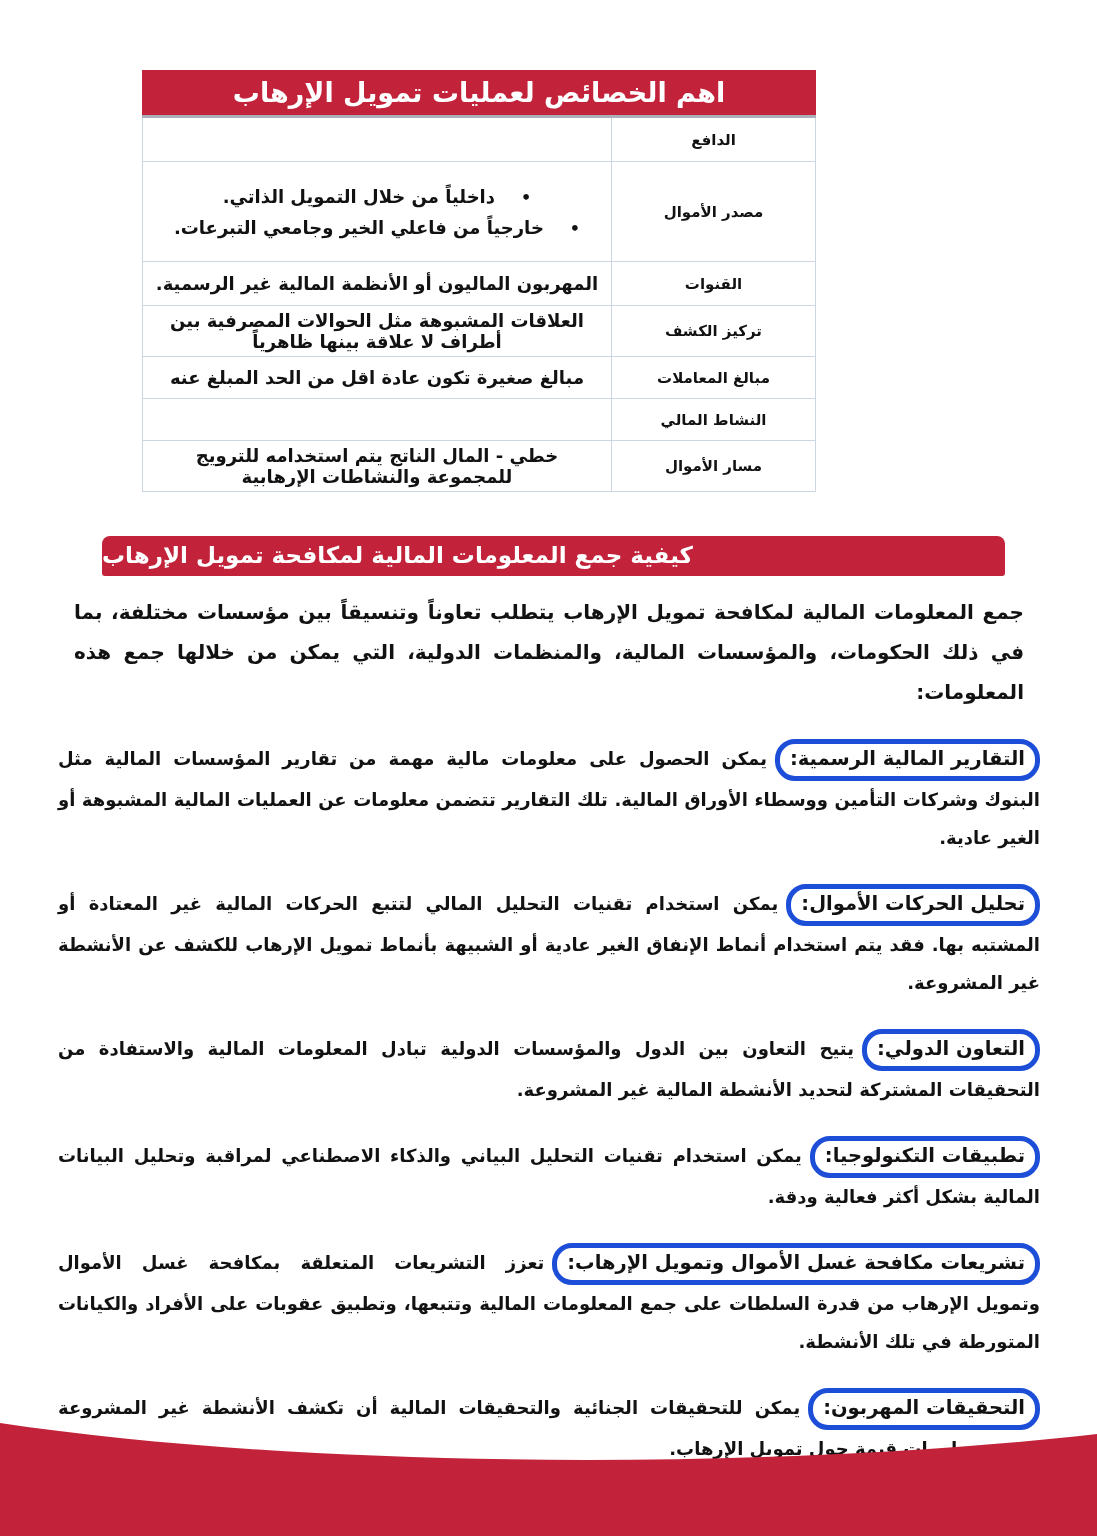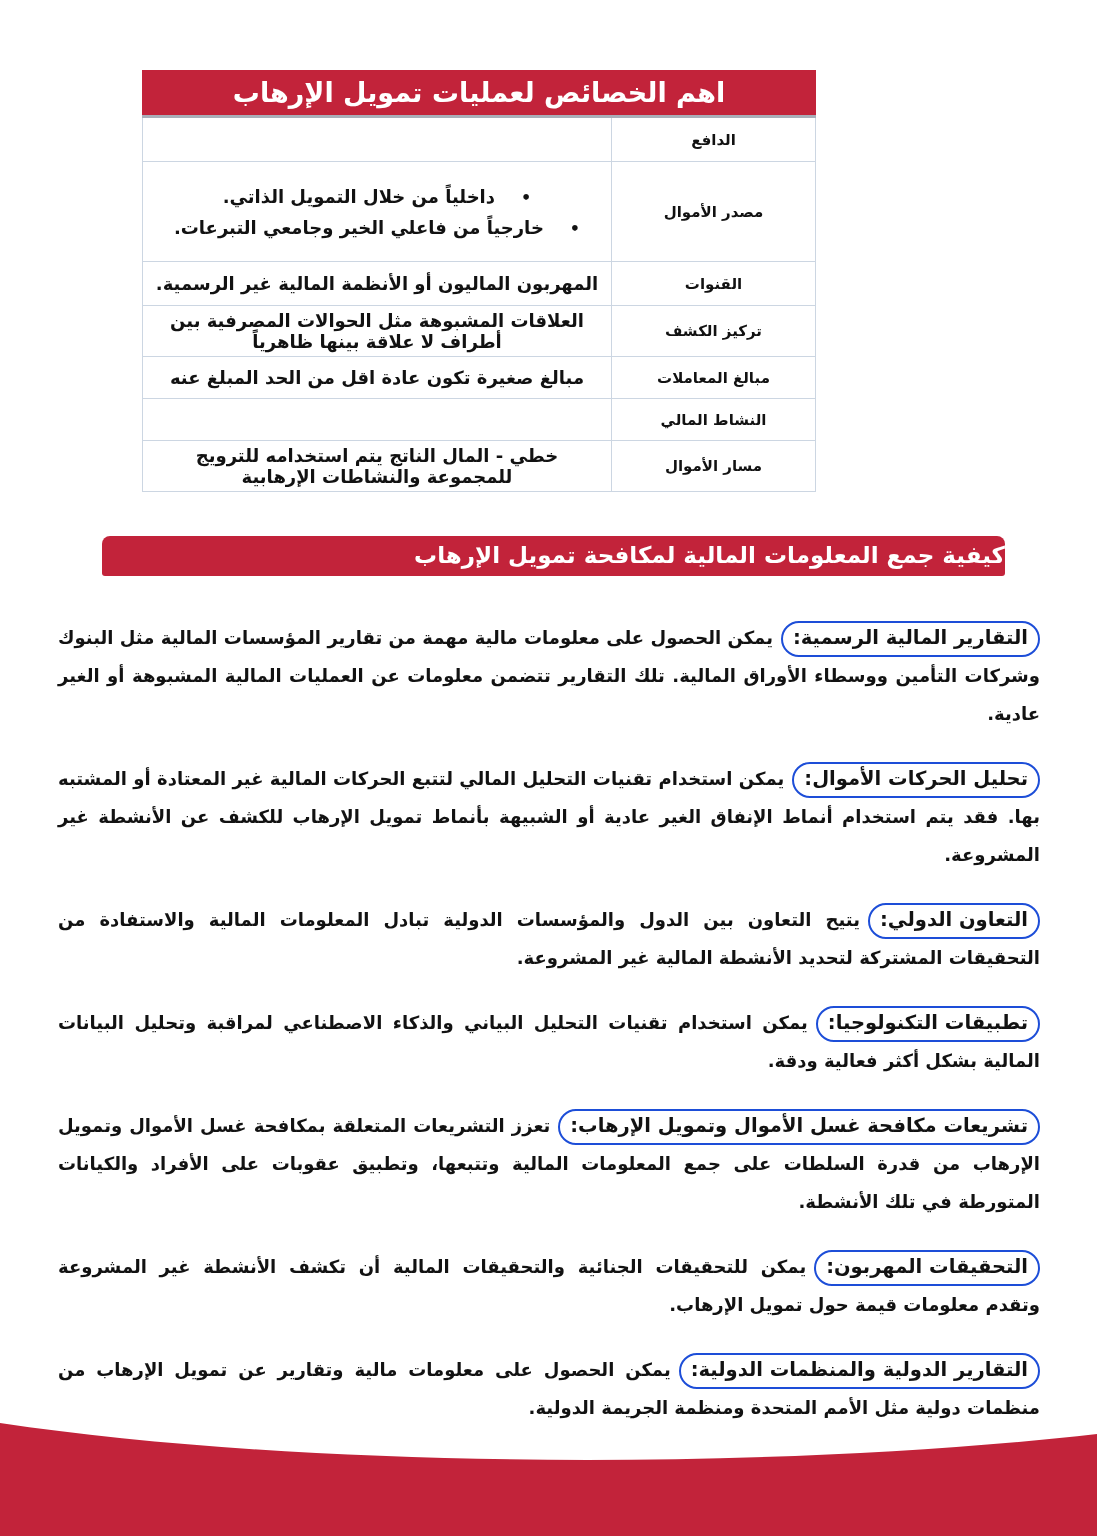--- a/index.html
+++ b/index.html
@@ -34,36 +34,36 @@
   .trow.r6 { min-height:42px; }
   .trow.r7 { min-height:48px; }
   .tcell.bullets { flex-direction:column; justify-content:center; gap:10px; }
   .bullet-line { text-align:center; font-size:18px; font-weight:bold; }
   .dot { margin-left:26px; font-size:16px; }
 
   
   .banner2 {
     position:absolute; top:536px; left:102px; width:903px; height:40px;
     background:#c2233a; color:#ffffff; border-radius:8px 8px 3px 3px;
-    text-align:right; font-size:23px; font-weight:bold; line-height:38px;
+    text-align:left; font-size:23px; font-weight:bold; line-height:38px;
     direction:rtl;
   }
 
   
   .content { position:absolute; top:592px; right:57px; left:58px; direction:rtl; }
   .intro {
     font-size:20px; font-weight:bold; line-height:40px;
     text-align:justify; margin:0 16px;
   }
   .item {
     margin-top:27px; font-size:18px; font-weight:bold; line-height:38px;
     text-align:justify;
   }
   .item-heading {
-    display:inline-block; border:2px solid #1d4ed8; border-radius:20px;
+    display:inline-block; border:5px solid #1d4ed8; border-radius:20px;
     padding:0 10px 2px; margin-left:8px; font-size:19.5px; line-height:30px;
     white-space:nowrap;
   }
 
   
   .footer-wave { position:absolute; left:0; bottom:0; width:1097px; height:116px; display:block; }
 </style>
 </head>
 <body>
 
@@ -108,20 +108,21 @@
         <div class="tcell label">مسار الأموال</div>
         <div class="tcell value">خطي - المال الناتج يتم استخدامه للترويج للمجموعة والنشاطات الإرهابية</div>
       </div>
 
     </div>
   </div>
 
   <div class="banner2">كيفية جمع المعلومات المالية لمكافحة تمويل الإرهاب</div>
 
   <div class="content">
+    <p class="intro">جمع المعلومات المالية لمكافحة تمويل الإرهاب يتطلب تعاوناً وتنسيقاً بين مؤسسات مختلفة، بما في ذلك الحكومات، والمؤسسات المالية، والمنظمات الدولية، التي يمكن من خلالها جمع هذه المعلومات:</p>
 
     <p class="item">
       <span class="item-heading">التقارير المالية الرسمية:</span><span>يمكن الحصول على معلومات مالية مهمة من تقارير المؤسسات المالية مثل البنوك وشركات التأمين ووسطاء الأوراق المالية. تلك التقارير تتضمن معلومات عن العمليات المالية المشبوهة أو الغير عادية.</span>
     </p>
     <p class="item">
       <span class="item-heading">تحليل الحركات الأموال:</span><span>يمكن استخدام تقنيات التحليل المالي لتتبع الحركات المالية غير المعتادة أو المشتبه بها. فقد يتم استخدام أنماط الإنفاق الغير عادية أو الشبيهة بأنماط تمويل الإرهاب للكشف عن الأنشطة غير المشروعة.</span>
     </p>
     <p class="item">
       <span class="item-heading">التعاون الدولي:</span><span>يتيح التعاون بين الدول والمؤسسات الدولية تبادل المعلومات المالية والاستفادة من التحقيقات المشتركة لتحديد الأنشطة المالية غير المشروعة.</span>
     </p>

